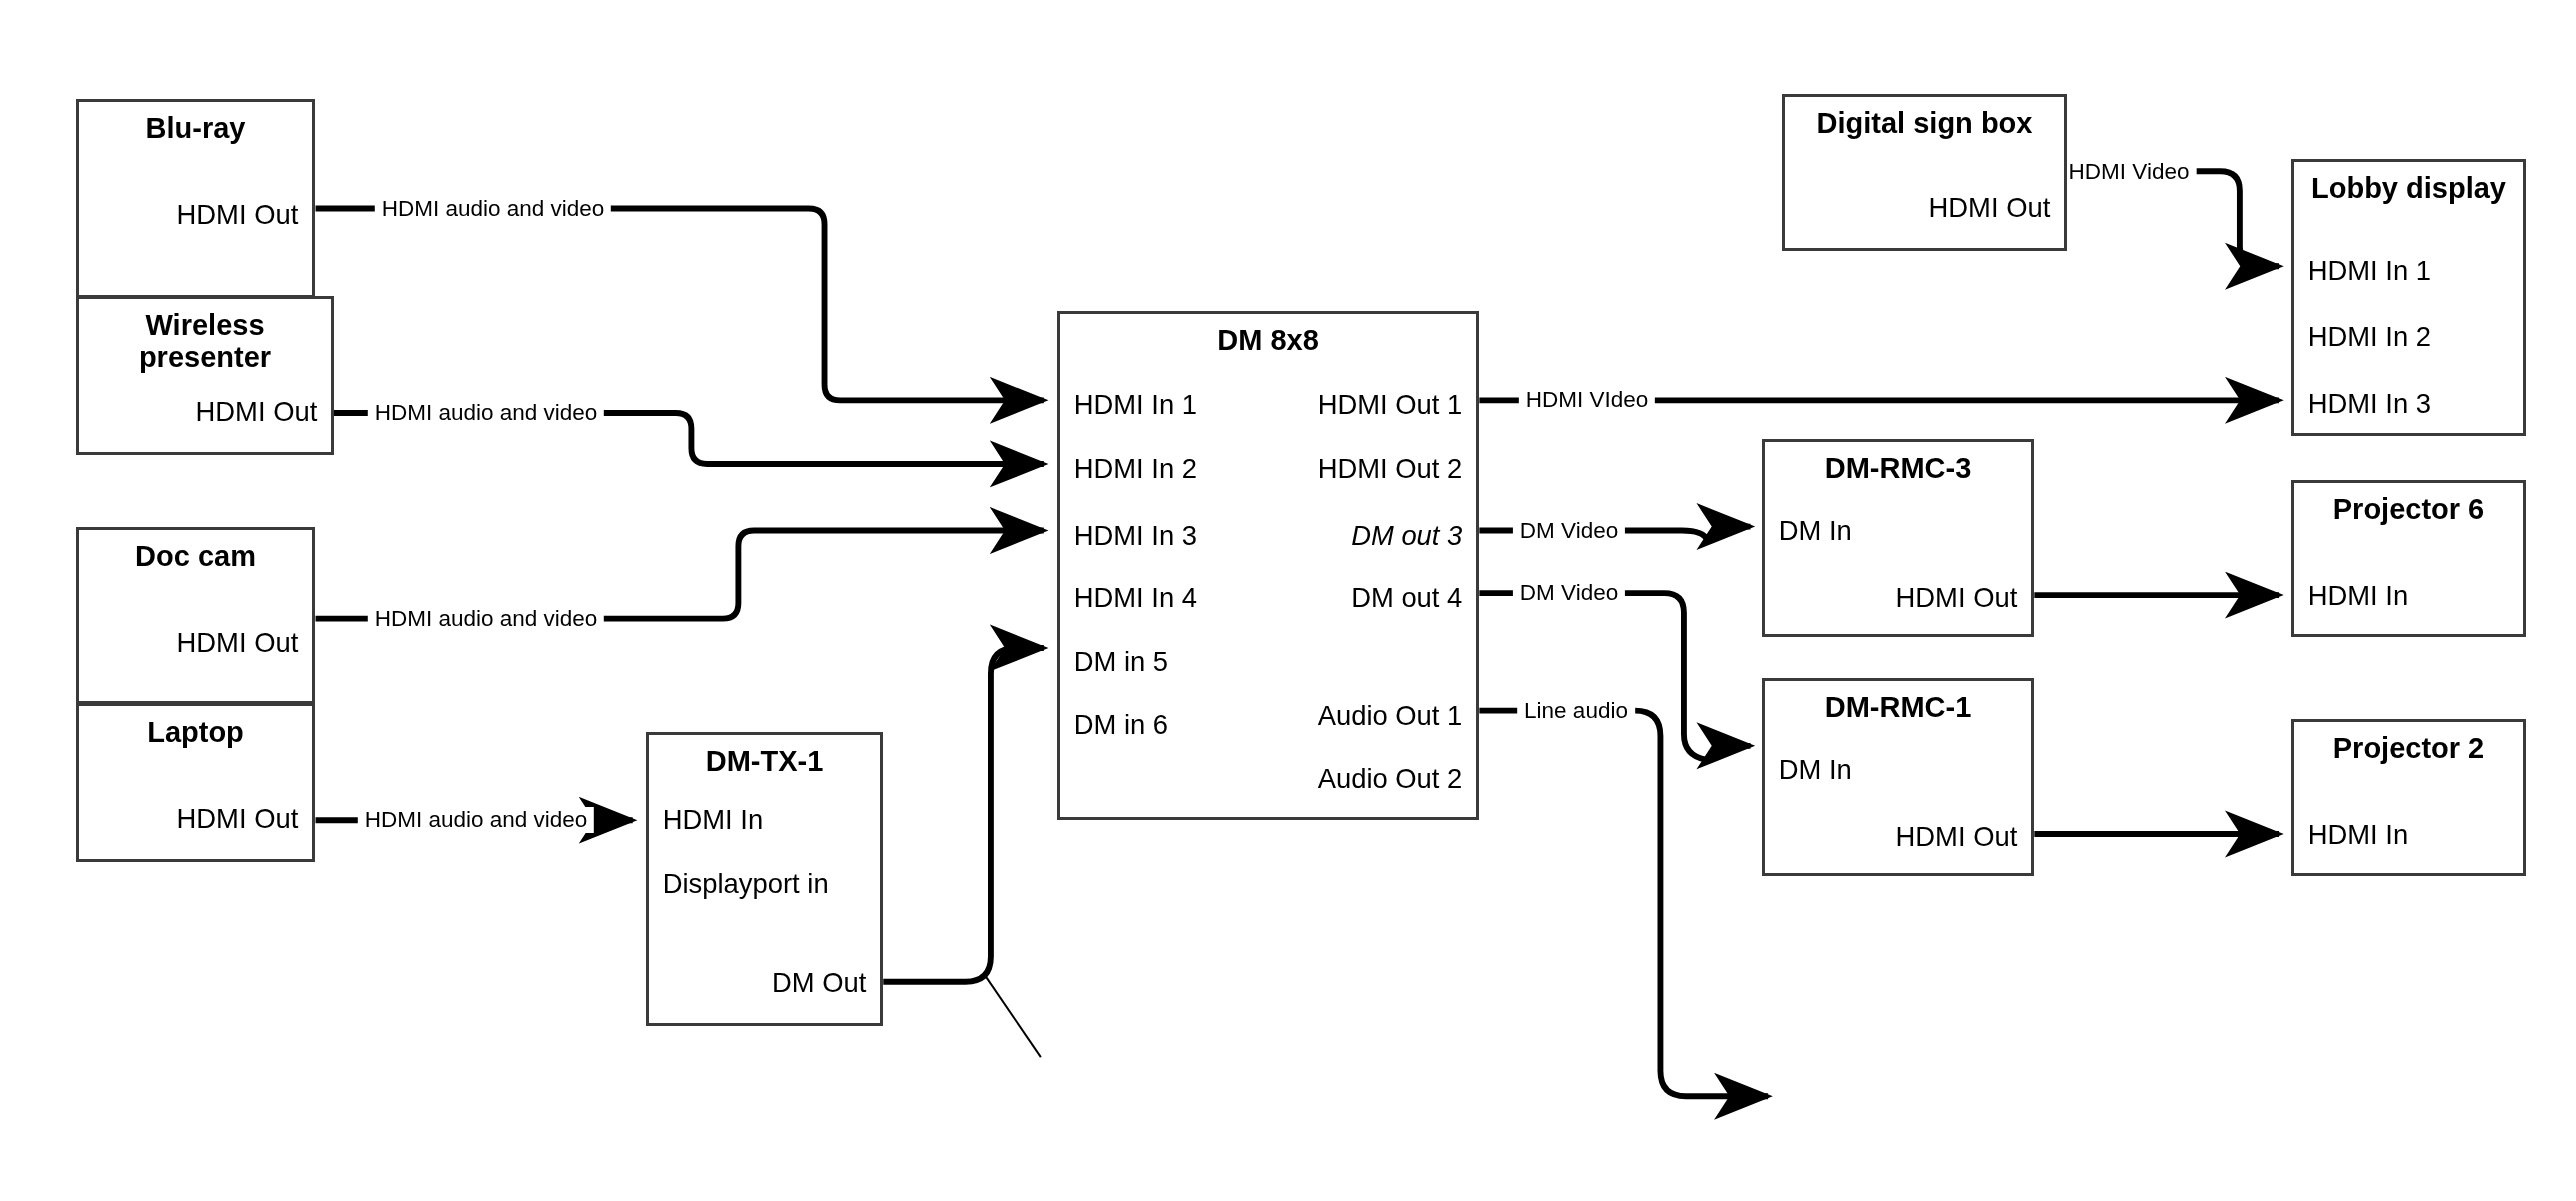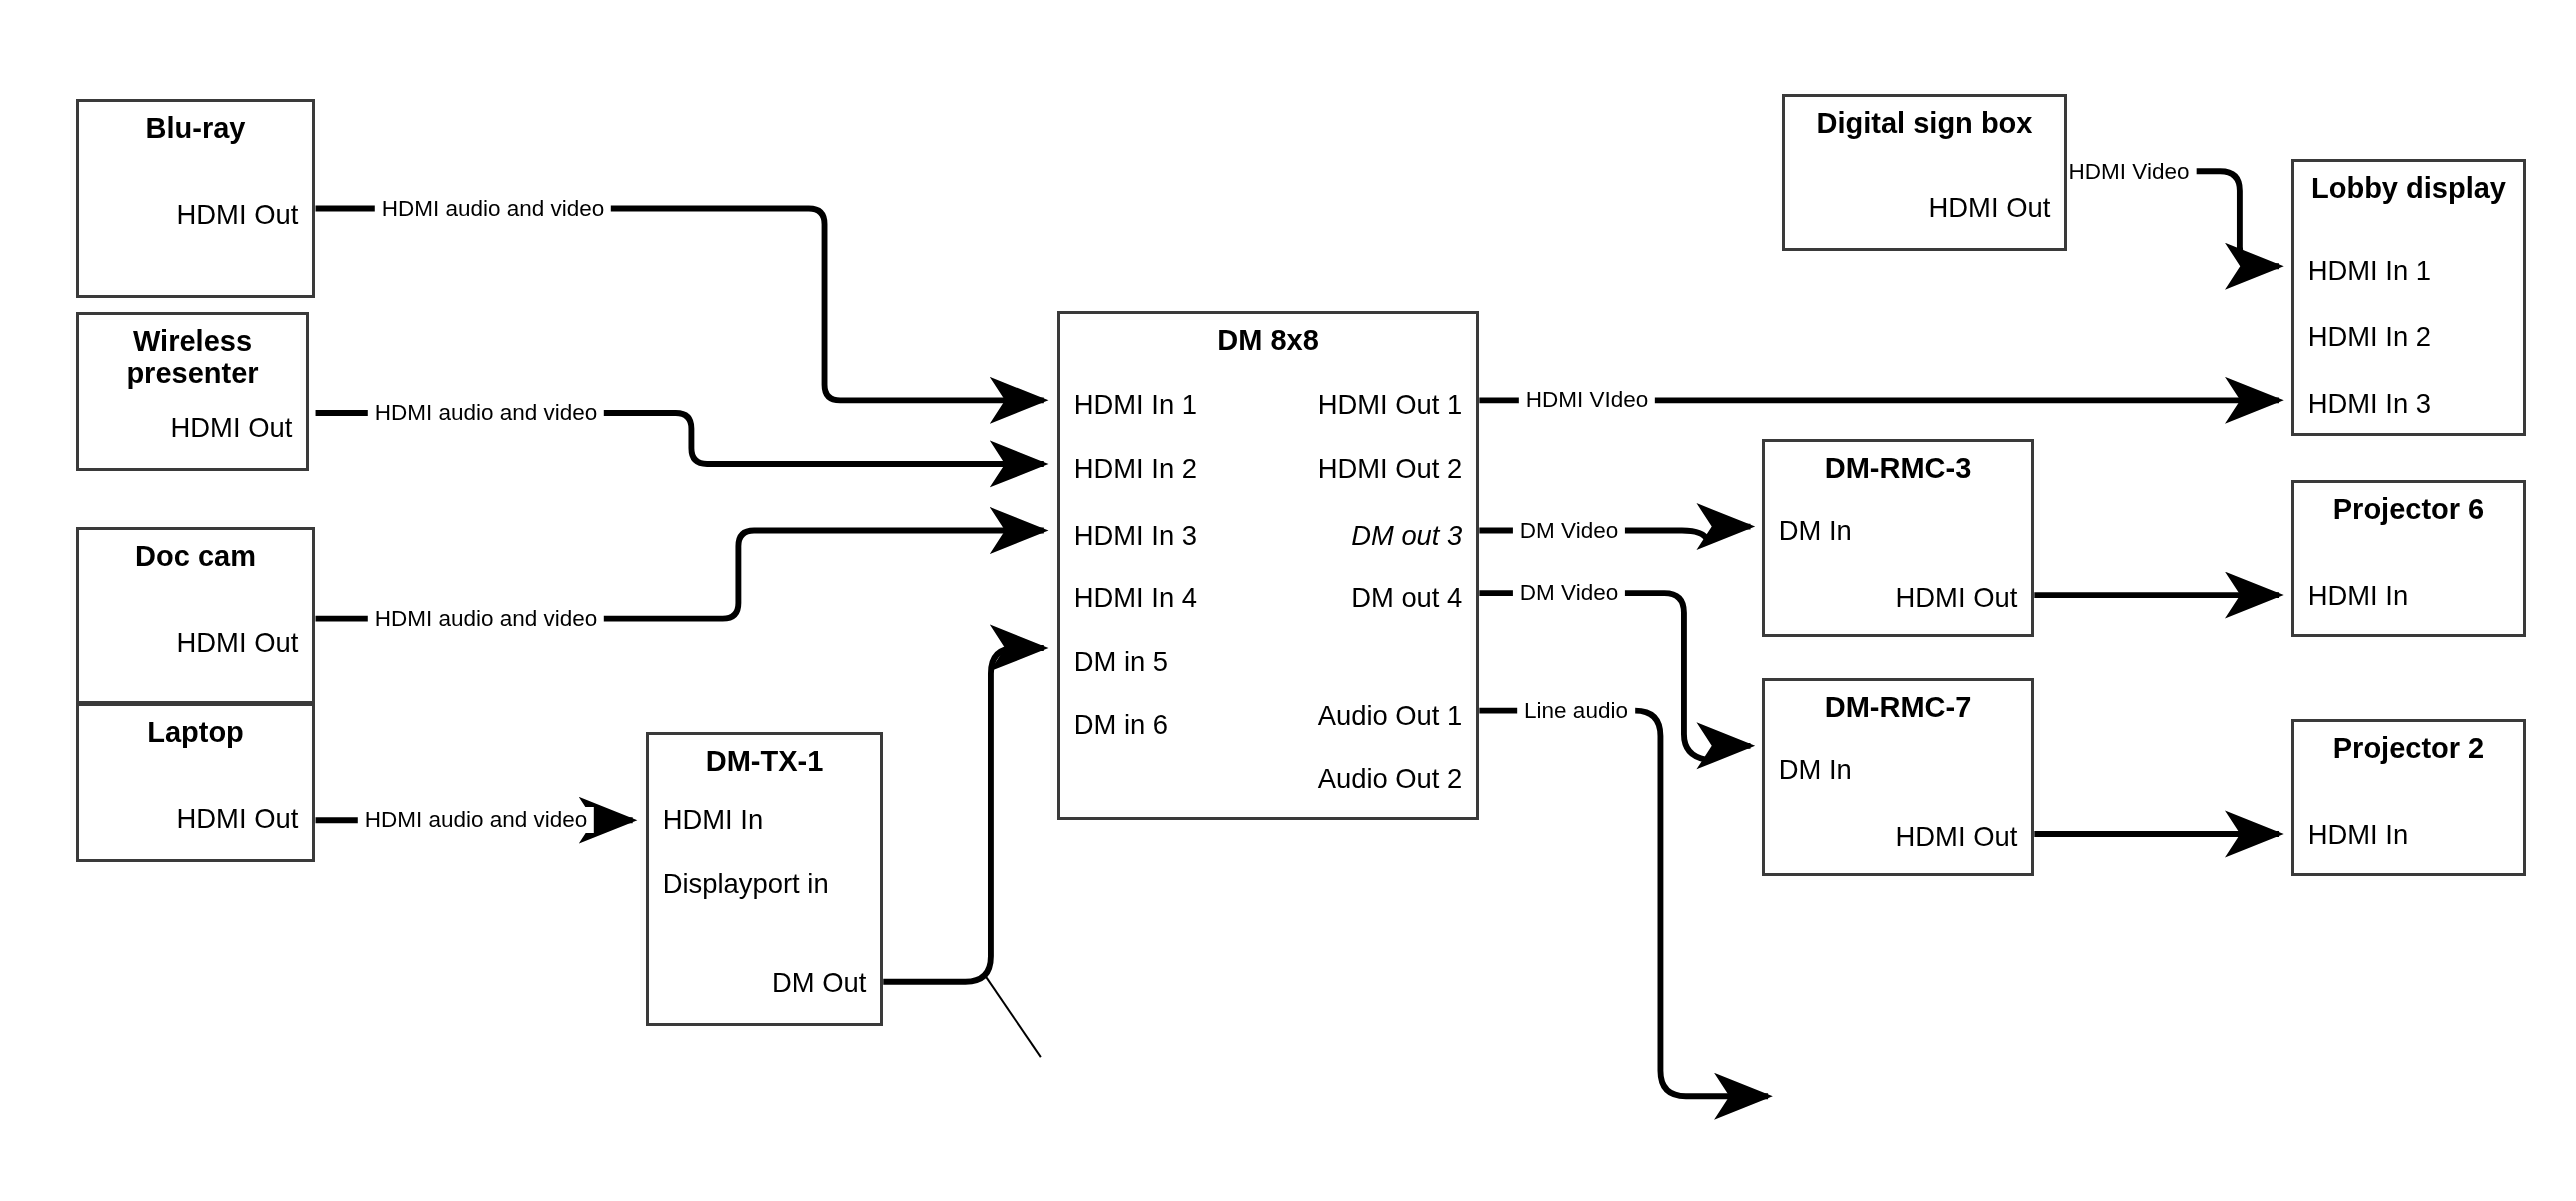--- a/index.html
+++ b/index.html
@@ -121,21 +121,21 @@
   <div class="wire-label" style="left:1569px; top:531px;">DM Video</div>
   <div class="wire-label" style="left:1569px; top:593px;">DM Video</div>
   <div class="wire-label" style="left:1576px; top:711px;">Line audio</div>
 
 
   <div class="node" style="left:76px; top:91px; width:239px; height:199px;margin-top:8px;">
     <div class="node-title">Blu-ray</div>
     <div class="port right" style="top:98px;">HDMI Out</div>
   </div>
 
-  <div class="node" style="left:76px; top:312px; width:233px; height:159px;">
+  <div class="node" style="left:76px; top:296px; width:258px; height:159px;">
     <div class="node-title">Wireless presenter</div>
     <div class="port right" style="top:98px;">HDMI Out</div>
   </div>
 
   <div class="node" style="left:76px; top:527px; width:239px; height:177px;">
     <div class="node-title">Doc cam</div>
     <div class="port right" style="top:98px;">HDMI Out</div>
   </div>
 
   <div class="node" style="left:76px; top:703px; width:239px; height:159px;">
@@ -178,21 +178,21 @@
     <div class="port left" style="top:227px;">HDMI In 3</div>
   </div>
 
   <div class="node" style="left:1762px; top:439px; width:272px; height:198px;">
     <div class="node-title">DM-RMC-3</div>
     <div class="port left" style="top:74px;">DM In</div>
     <div class="port right" style="top:141px;">HDMI Out</div>
   </div>
 
   <div class="node" style="left:1762px; top:678px; width:272px; height:198px;">
-    <div class="node-title">DM-RMC-7</div>
+    <div class="node-title">DM-RMC-1</div>
     <div class="port left" style="top:74px;">DM In</div>
     <div class="port right" style="top:141px;">HDMI Out</div>
   </div>
 
   <div class="node" style="left:2291px; top:480px; width:235px; height:157px;">
     <div class="node-title">Projector 6</div>
     <div class="port left" style="top:98px;">HDMI In</div>
   </div>
 
   <div class="node" style="left:2291px; top:719px; width:235px; height:157px;">

